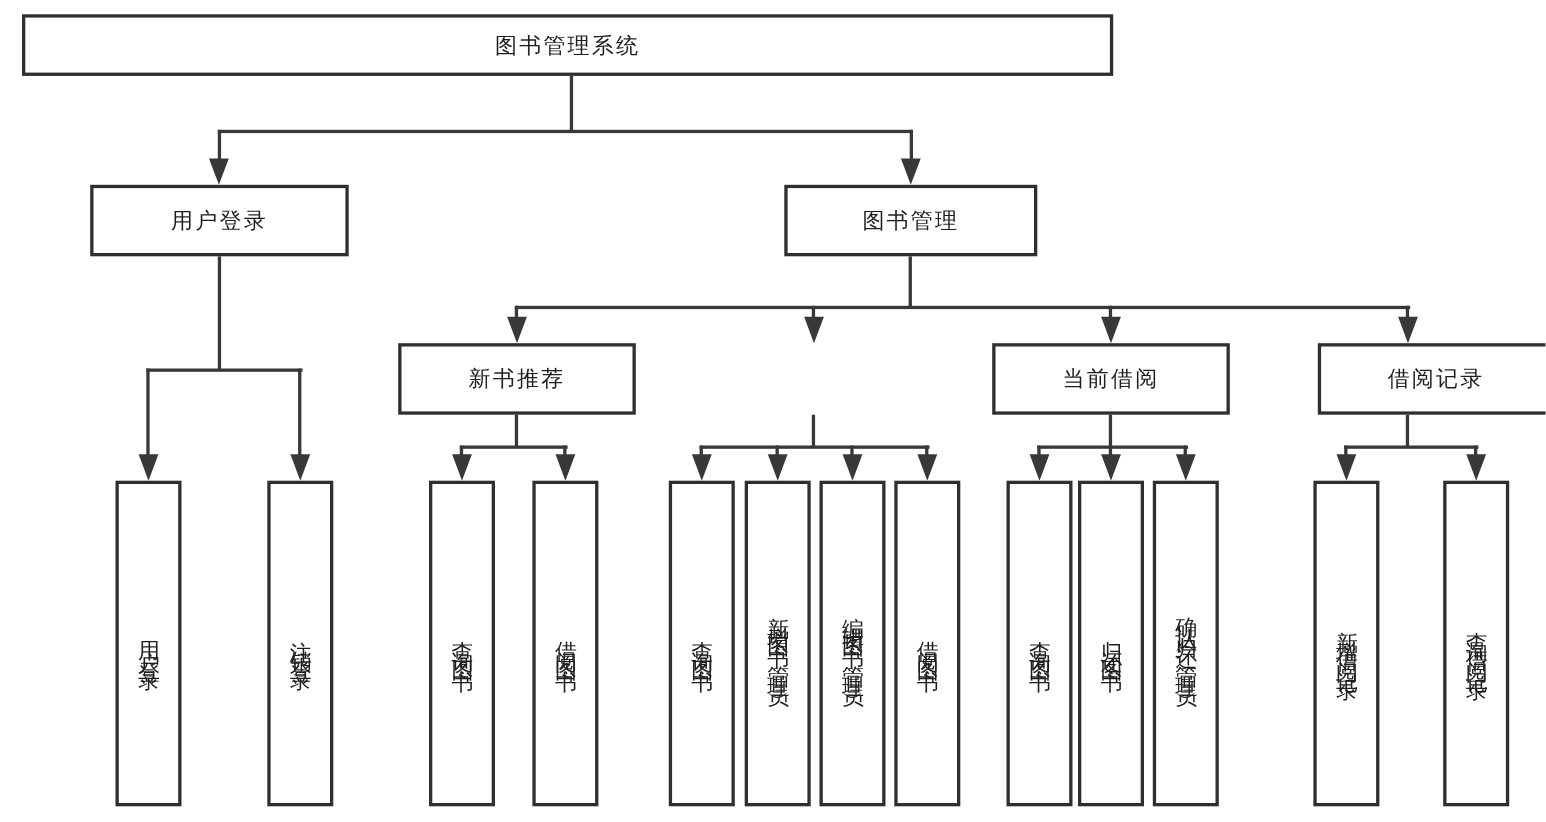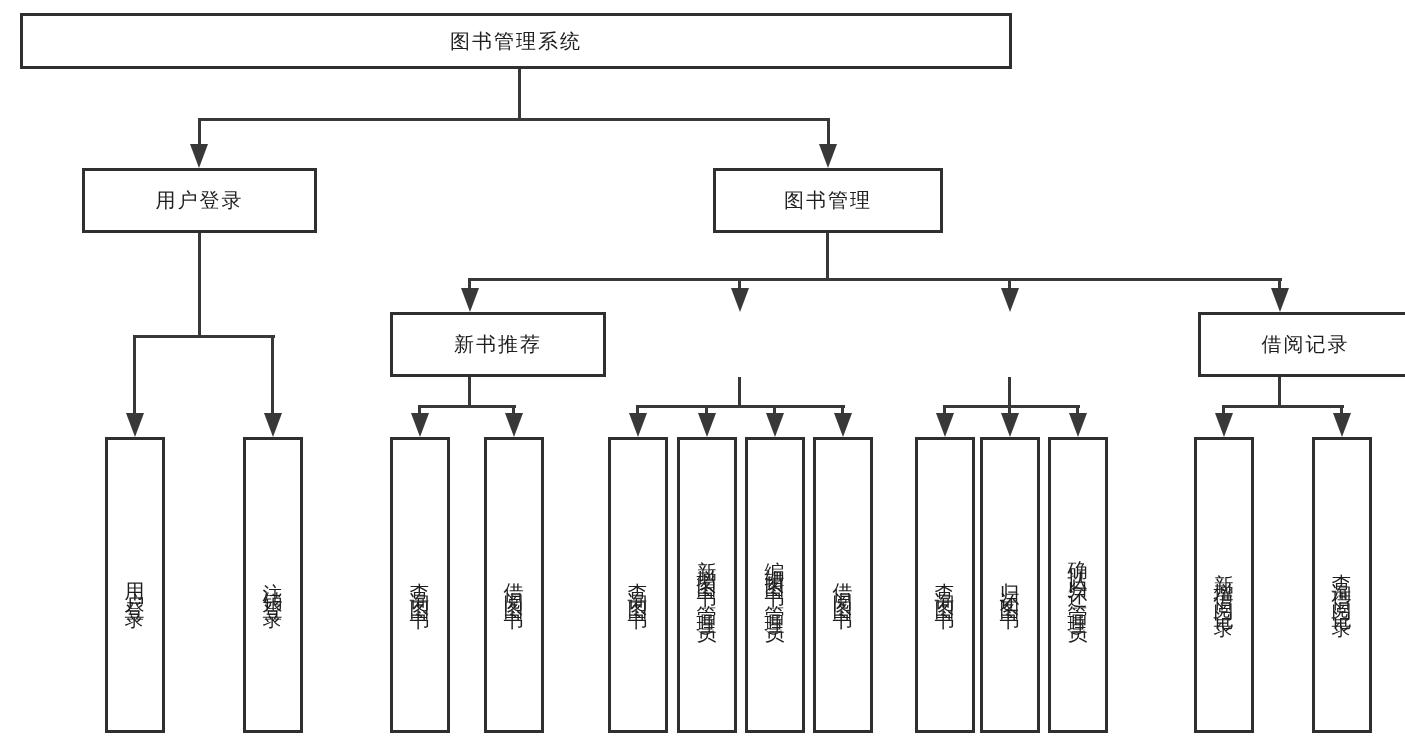--- a/index.html
+++ b/index.html
@@ -96,22 +96,25 @@
   <div class="h" style="left:468px;top:278px;width:814px;"></div>
   <div class="v" style="left:468px;top:278px;height:12px;"></div>
   <div class="a" style="left:461px;top:288px;"></div>
   <div class="v" style="left:738px;top:278px;height:12px;"></div>
   <div class="a" style="left:731px;top:288px;"></div>
   <div class="v" style="left:1008px;top:278px;height:12px;"></div>
   <div class="a" style="left:1001px;top:288px;"></div>
   <div class="v" style="left:1278px;top:278px;height:12px;"></div>
   <div class="a" style="left:1271px;top:288px;"></div>
 
-  <div class="box" style="left:362px;top:312px;width:216px;height:65px;margin-left:28px;">
+  <div class="box" style="left:362px;top:312px;width:216px;height:65px;">
     <span class="hlabel">新书推荐</span>
+  </div>
+  <div class="box" style="left:902px;top:312px;width:216px;height:65px;">
+    <span class="hlabel">当前借阅</span>
   </div>
   <div class="box" style="left:1172px;top:312px;width:215px;height:65px;margin-left:26px;">
     <span class="hlabel">借阅记录</span>
   </div>
 
   <div class="v" style="left:468px;top:377px;height:30px;"></div>
   <div class="h" style="left:418px;top:405px;width:98px;"></div>
   <div class="v" style="left:418px;top:405px;height:10px;"></div>
   <div class="a" style="left:411px;top:413px;"></div>
   <div class="v" style="left:512px;top:405px;height:10px;"></div>

